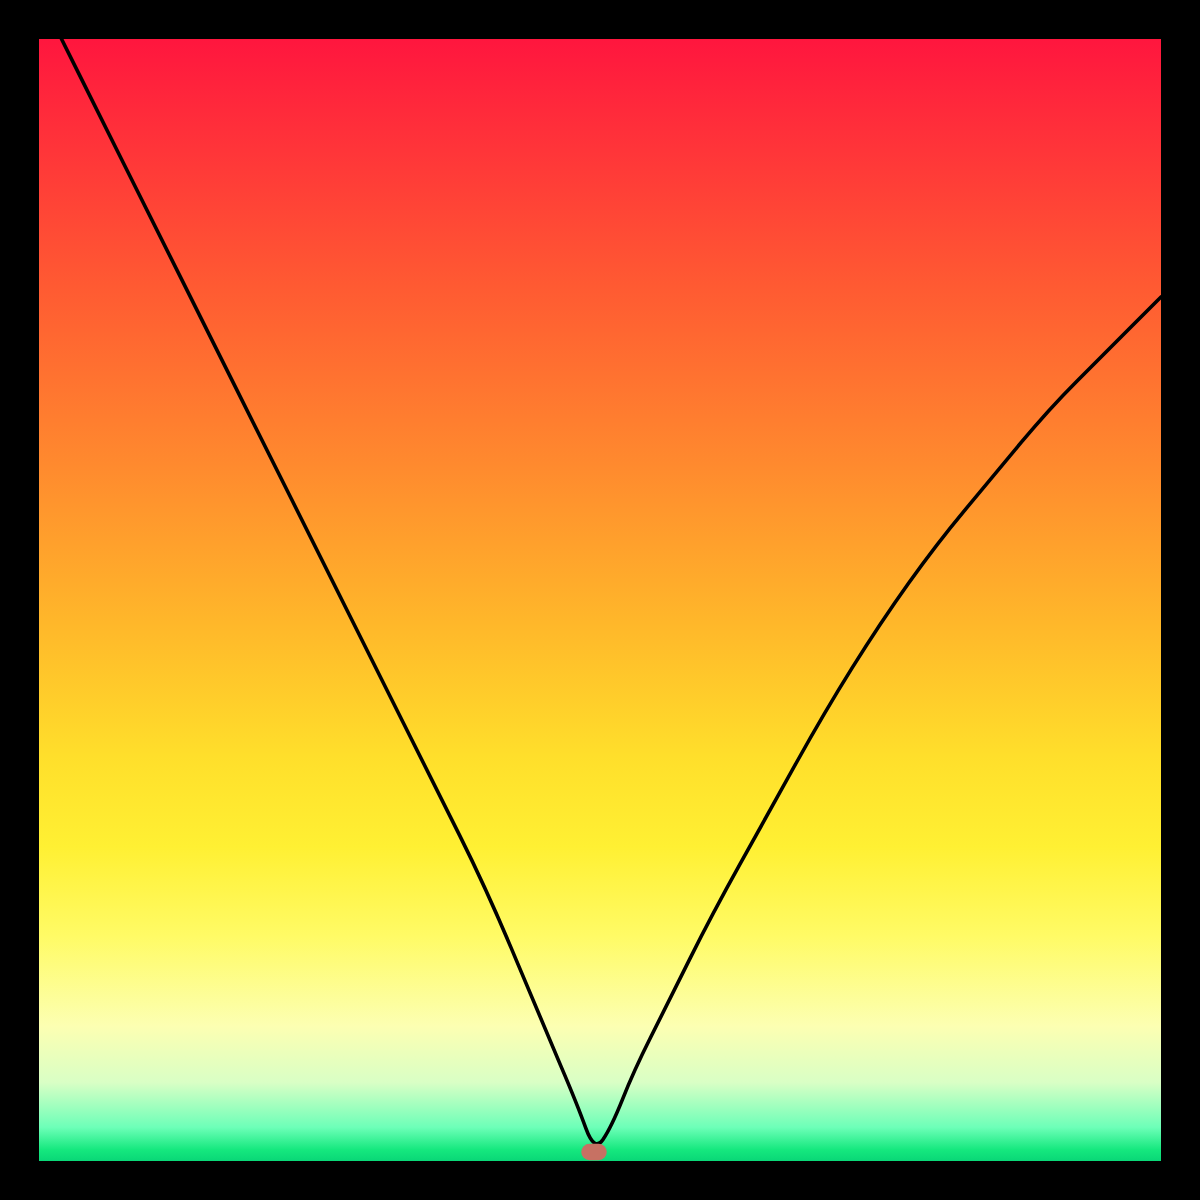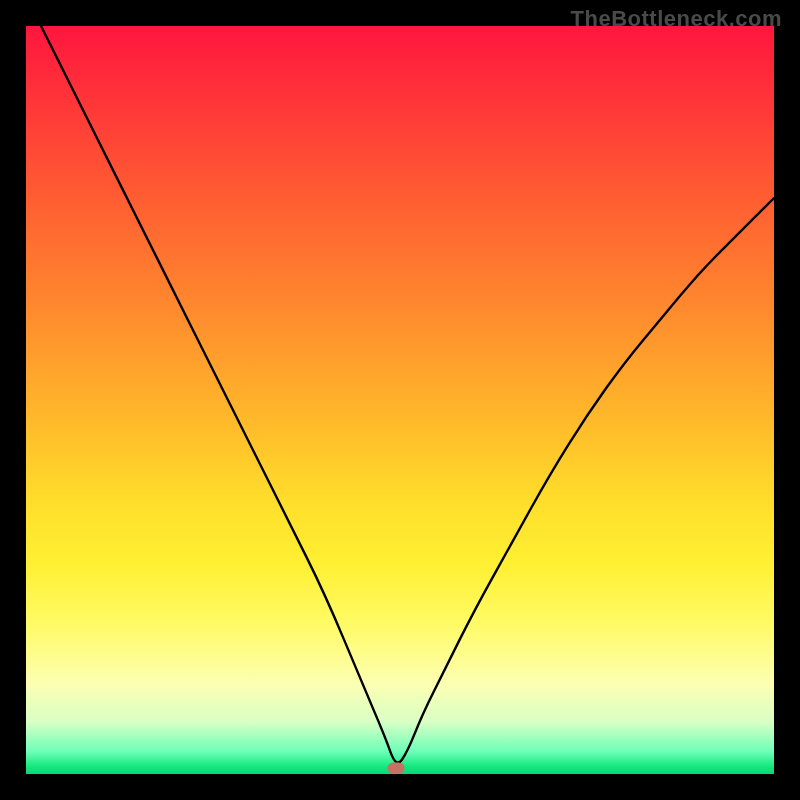--- a/index.html
+++ b/index.html
@@ -69,21 +69,20 @@
     background: #c77163;
     border-radius: 6px;
     transform: translate(-50%, -50%);
     z-index: 30;
   }
 </style>
 </head>
 <body>
 
 <div class="frame">
-  <div class="watermark">TheBottleneck.com</div>
 
   <div class="plot-area">
     <div class="gradient"></div>
 
     <svg class="curve" viewBox="0 0 748 748" preserveAspectRatio="none">
       <path fill="none" stroke="#000" stroke-width="2.4" stroke-linecap="round" d="M 15.0 0.0 Q 15.0 0.0 26.2 22.4 Q 37.4 44.9 56.1 82.3 Q 74.8 119.7 93.5 157.1 Q 112.2 194.5 130.9 231.9 Q 149.6 269.3 168.3 306.7 Q 187.0 344.1 205.7 381.5 Q 224.4 418.9 243.1 456.3 Q 261.8 493.7 280.5 531.1 Q 299.2 568.5 317.9 613.4 Q 336.6 658.2 347.8 684.4 Q 359.0 710.6 364.6 726.3 Q 370.3 742.0 375.9 733.8 Q 381.5 725.6 389.0 706.9 Q 396.4 688.2 407.7 665.7 Q 418.9 643.3 433.8 613.4 Q 448.8 583.4 467.5 549.8 Q 486.2 516.1 504.9 482.5 Q 523.6 448.8 542.3 418.9 Q 561.0 389.0 579.7 362.8 Q 598.4 336.6 617.1 314.2 Q 635.8 291.7 654.5 269.3 Q 673.2 246.8 691.9 228.1 Q 710.6 209.4 729.3 190.7 T 748.0 172.0"></path>
     </svg>
 
     <div class="marker" style="left: 370.26px; top: 742.016px; background: rgb(199, 113, 99);"></div>
   </div>

